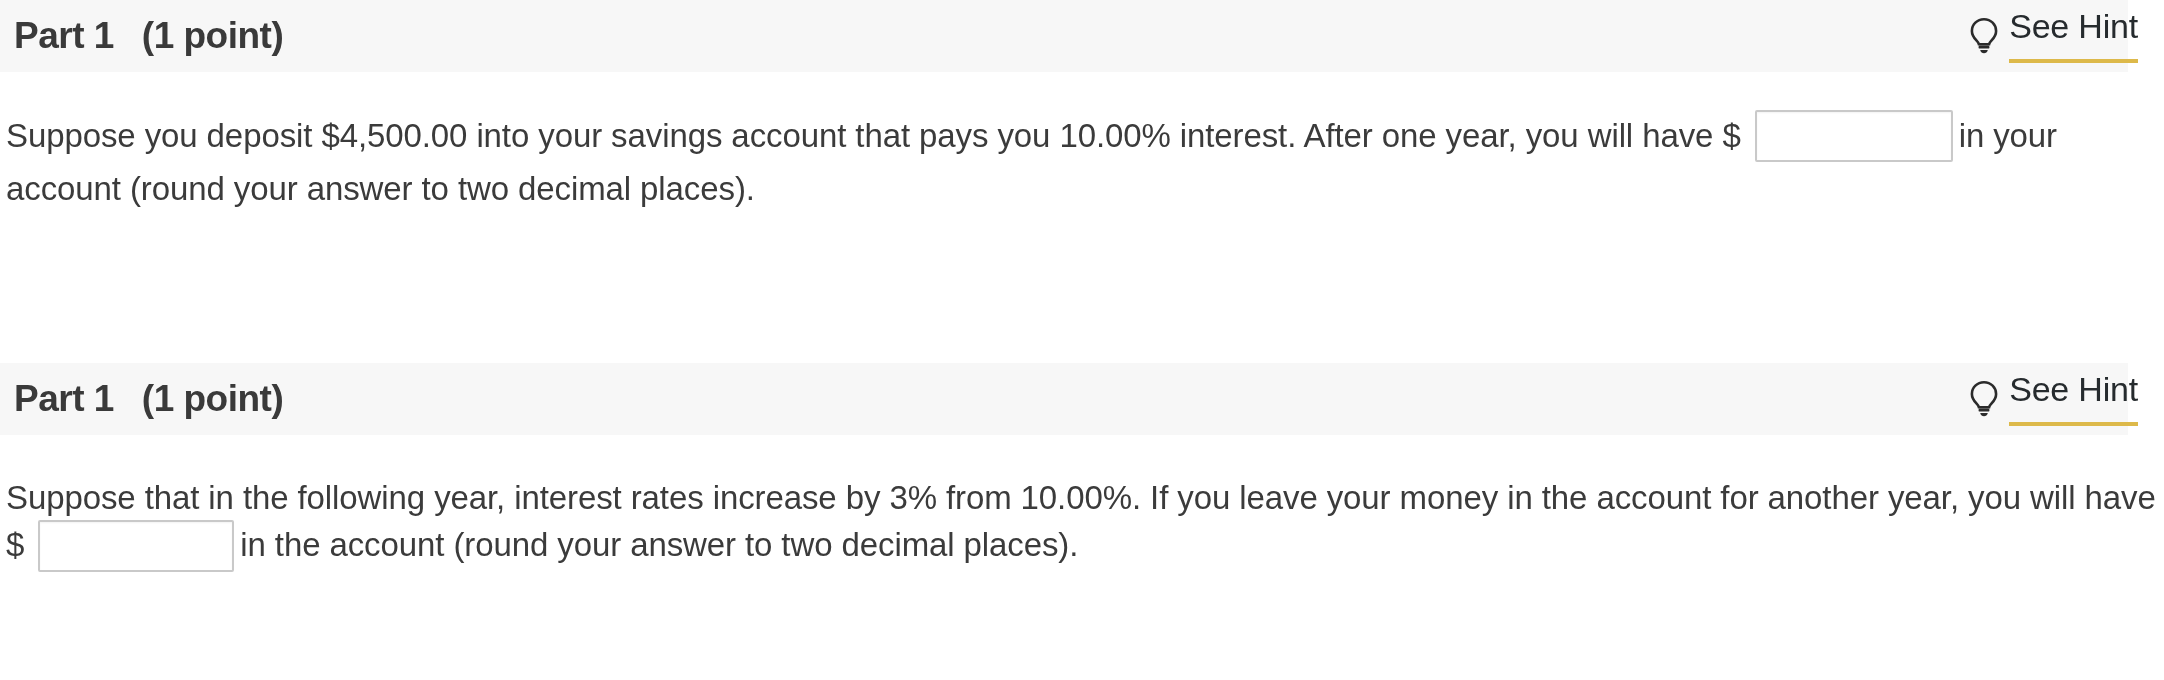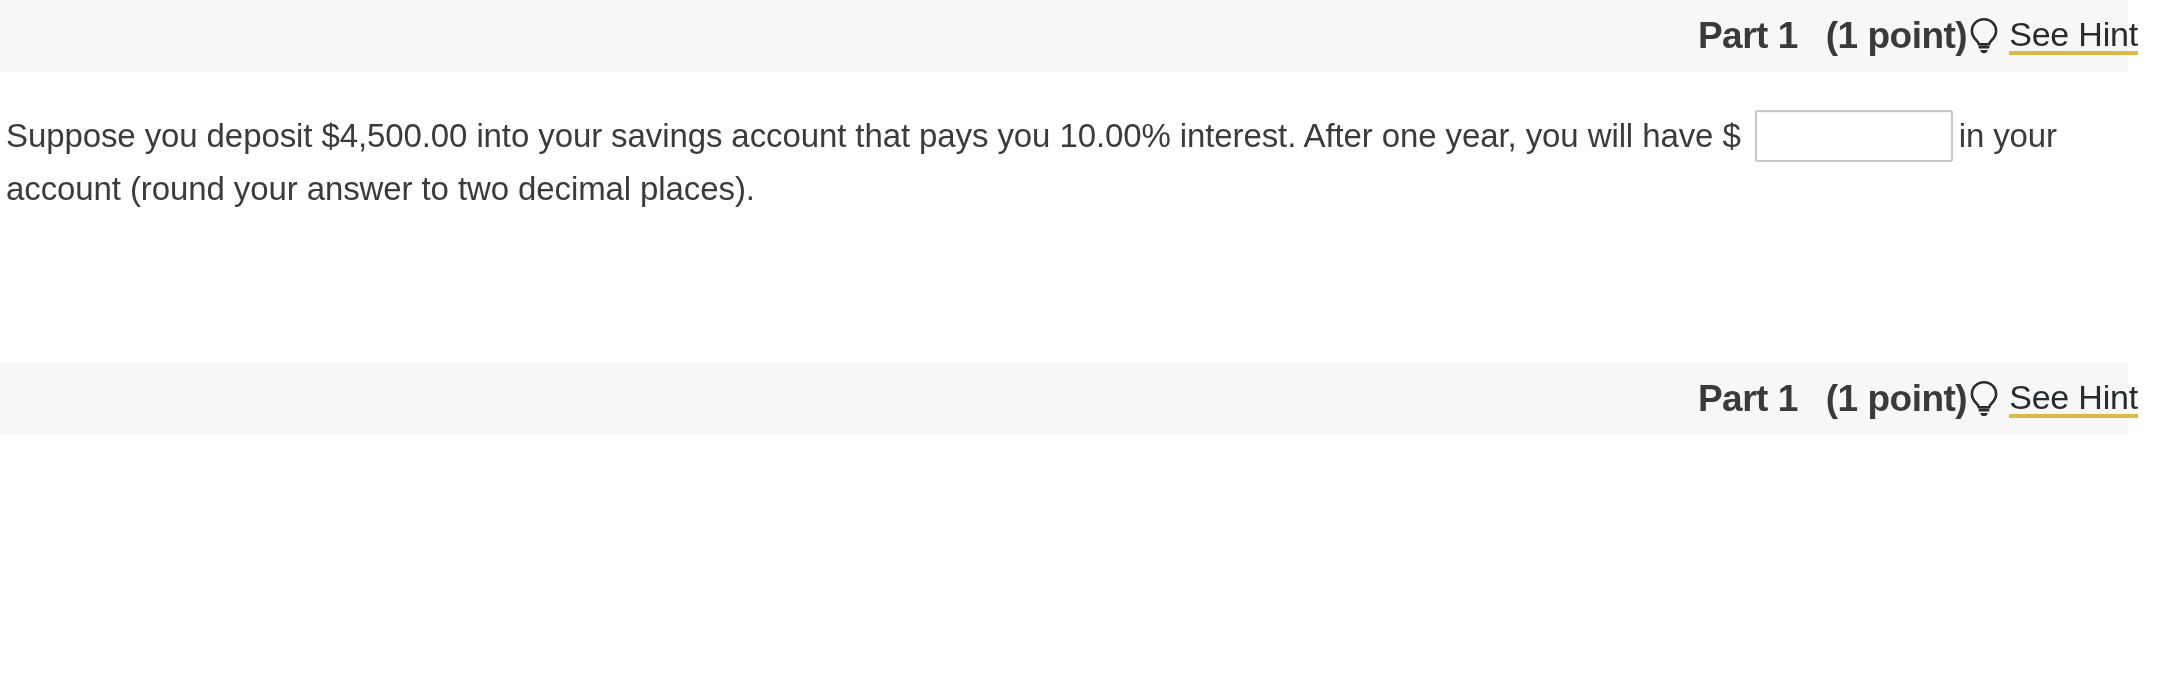--- a/index.html
+++ b/index.html
@@ -26,21 +26,21 @@
     position: relative;
   }
 
   .part-header {
     background: #f7f7f7;
     height: 72px;
     width: 2128px;
     box-sizing: border-box;
     display: flex;
     align-items: center;
-    justify-content: flex-end;
+    justify-content: space-between;
     padding: 0 0 0 14px;
     position: relative;
   }
 
   .part-header-left {
     display: flex;
     align-items: baseline;
     white-space: nowrap;
   }
 
@@ -74,21 +74,21 @@
     height: 40px;
     display: block;
     flex: 0 0 auto;
     margin-right: 8px;
   }
 
   .hint-label {
     font-size: 34px;
     color: #262b2e;
     border-bottom: 4px solid #ddb94a;
-    padding-bottom: 0;
+    padding-bottom: 16px;
     line-height: 1;
     letter-spacing: -0.2px;
   }
 
   
   .part-body {
     font-size: 33px;
     line-height: 45px;
     color: #3b3b3b;
     padding: 0 4px 0 6px;
@@ -182,15 +182,18 @@
           <svg viewBox="0 0 34 40" width="34" height="40" xmlns="http://www.w3.org/2000/svg">
             <path d="M17 3.2 C10.1 3.2 4.9 8.4 4.9 14.9 C4.9 19.0 6.9 21.6 9.2 24.1 C10.6 25.6 11.6 26.6 11.9 28.2 L22.1 28.2 C22.4 26.6 23.4 25.6 24.8 24.1 C27.1 21.6 29.1 19.0 29.1 14.9 C29.1 8.4 23.9 3.2 17 3.2 Z" fill="none" stroke="#2b2b2b" stroke-width="2.6"></path>
             <rect x="11.6" y="29.5" width="10.8" height="3.1" rx="1.2" fill="#2b2b2b"></rect>
             <path d="M13.2 33.9 L20.8 33.9 C20.3 36.0 18.8 37.2 17 37.2 C15.2 37.2 13.7 36.0 13.2 33.9 Z" fill="#2b2b2b"></path>
           </svg>
         </span>
         <span class="hint-label">See Hint</span>
       </div>
     </div>
 
+    <div class="part-body part-two-body">
+      <span>Suppose that in the following year, interest rates increase by 3% from 10.00%. If you leave your money in the account for another year, you will have $</span><input class="answer-input narrow" type="text" placeholder="" style=""><span>in the account (round your answer to two decimal places).</span>
+    </div>
   </div>
 
 </div>
 
 </body></html>

